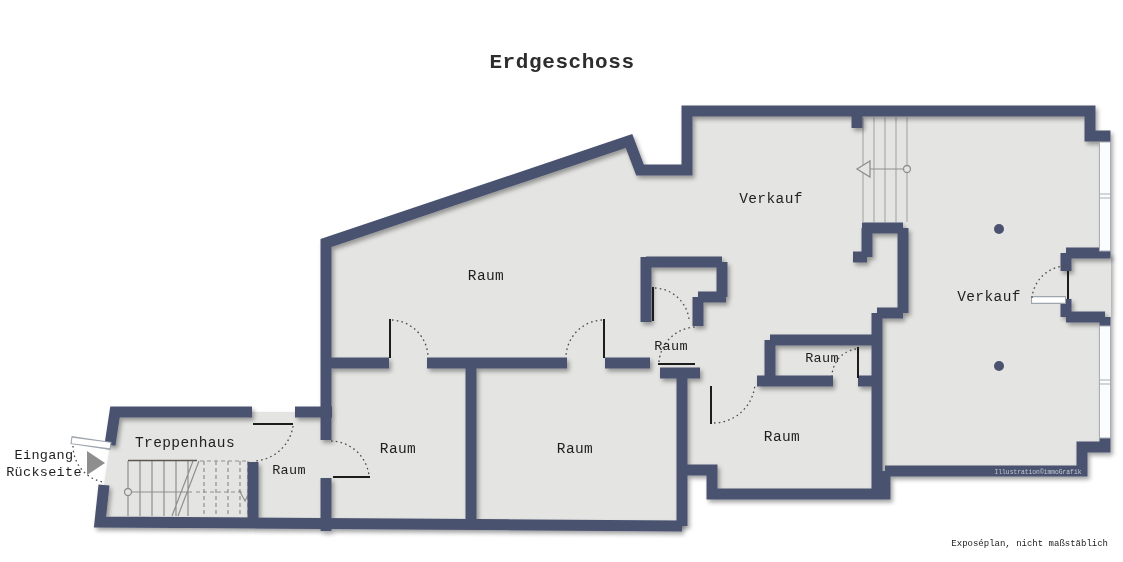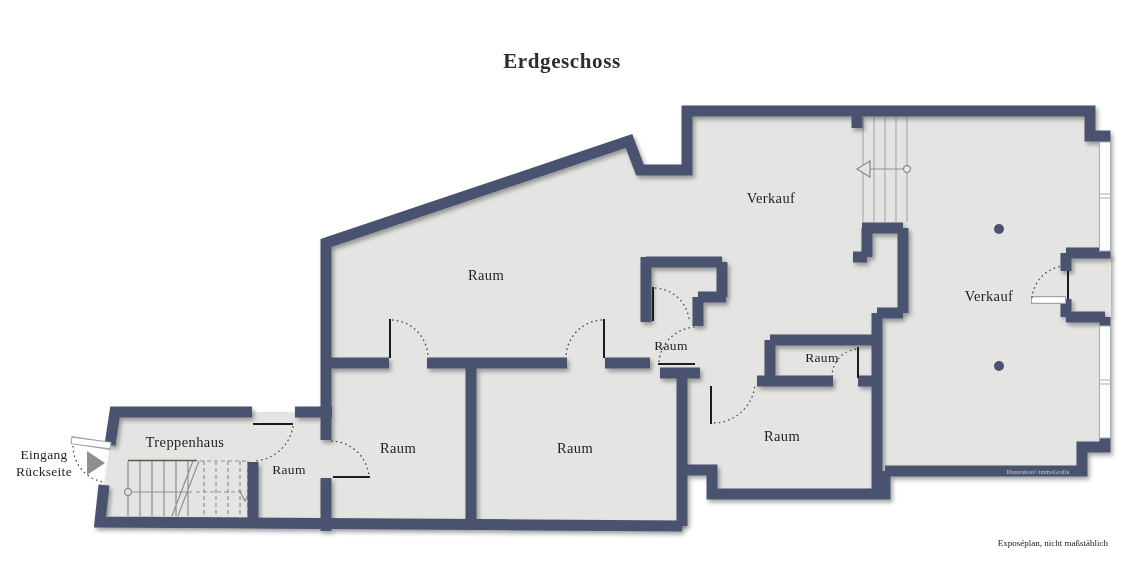--- a/index.html
+++ b/index.html
@@ -6,21 +6,21 @@
     --wall:#4a5270;
     --floor:#e4e4e2;
     --window:#fafcfd;
     --arrow:#8e8e8e;
   }
   html,body{margin:0;padding:0;background:#ffffff;}
   #stage{
     position:relative;
     width:1123px;height:562px;
     background:#ffffff;
-    font-family:Liberation Serif, serif;
+    font-family:Liberation Mono, monospace;
     overflow:hidden;
   }
   svg{position:absolute;left:0;top:0;}
   .floor{fill:var(--floor);stroke:none;}
   .wall{fill:none;stroke:var(--wall);stroke-width:11;stroke-linecap:butt;stroke-linejoin:miter;}
   .leaf{fill:none;stroke:#1c1c1c;stroke-width:2;}
   .arc{fill:none;stroke:#4a4a4a;stroke-width:1.3;stroke-dasharray:1.6 3.2;}
   .stair{fill:none;stroke:#8f8f8f;stroke-width:1.2;}
   .stair-top{fill:none;stroke:#5e564c;stroke-width:1.6;}
   .stair-dash{fill:none;stroke:#8f8f8f;stroke-width:1.2;stroke-dasharray:4 3;}

